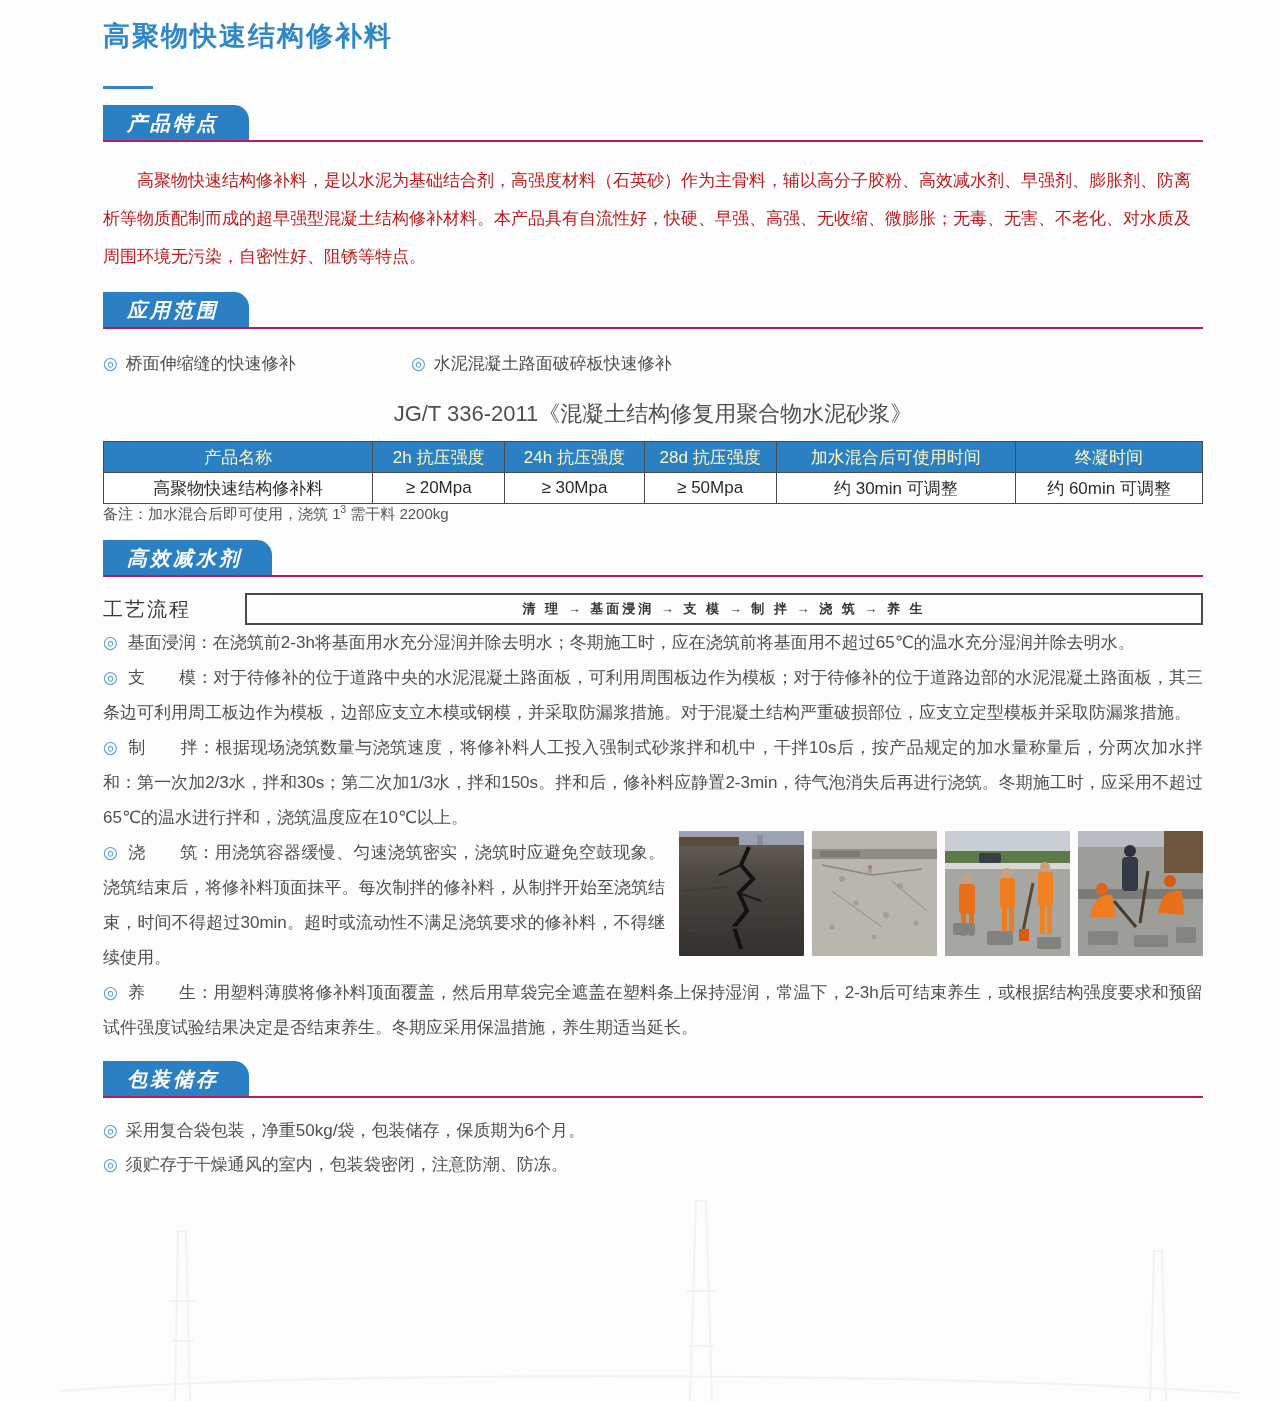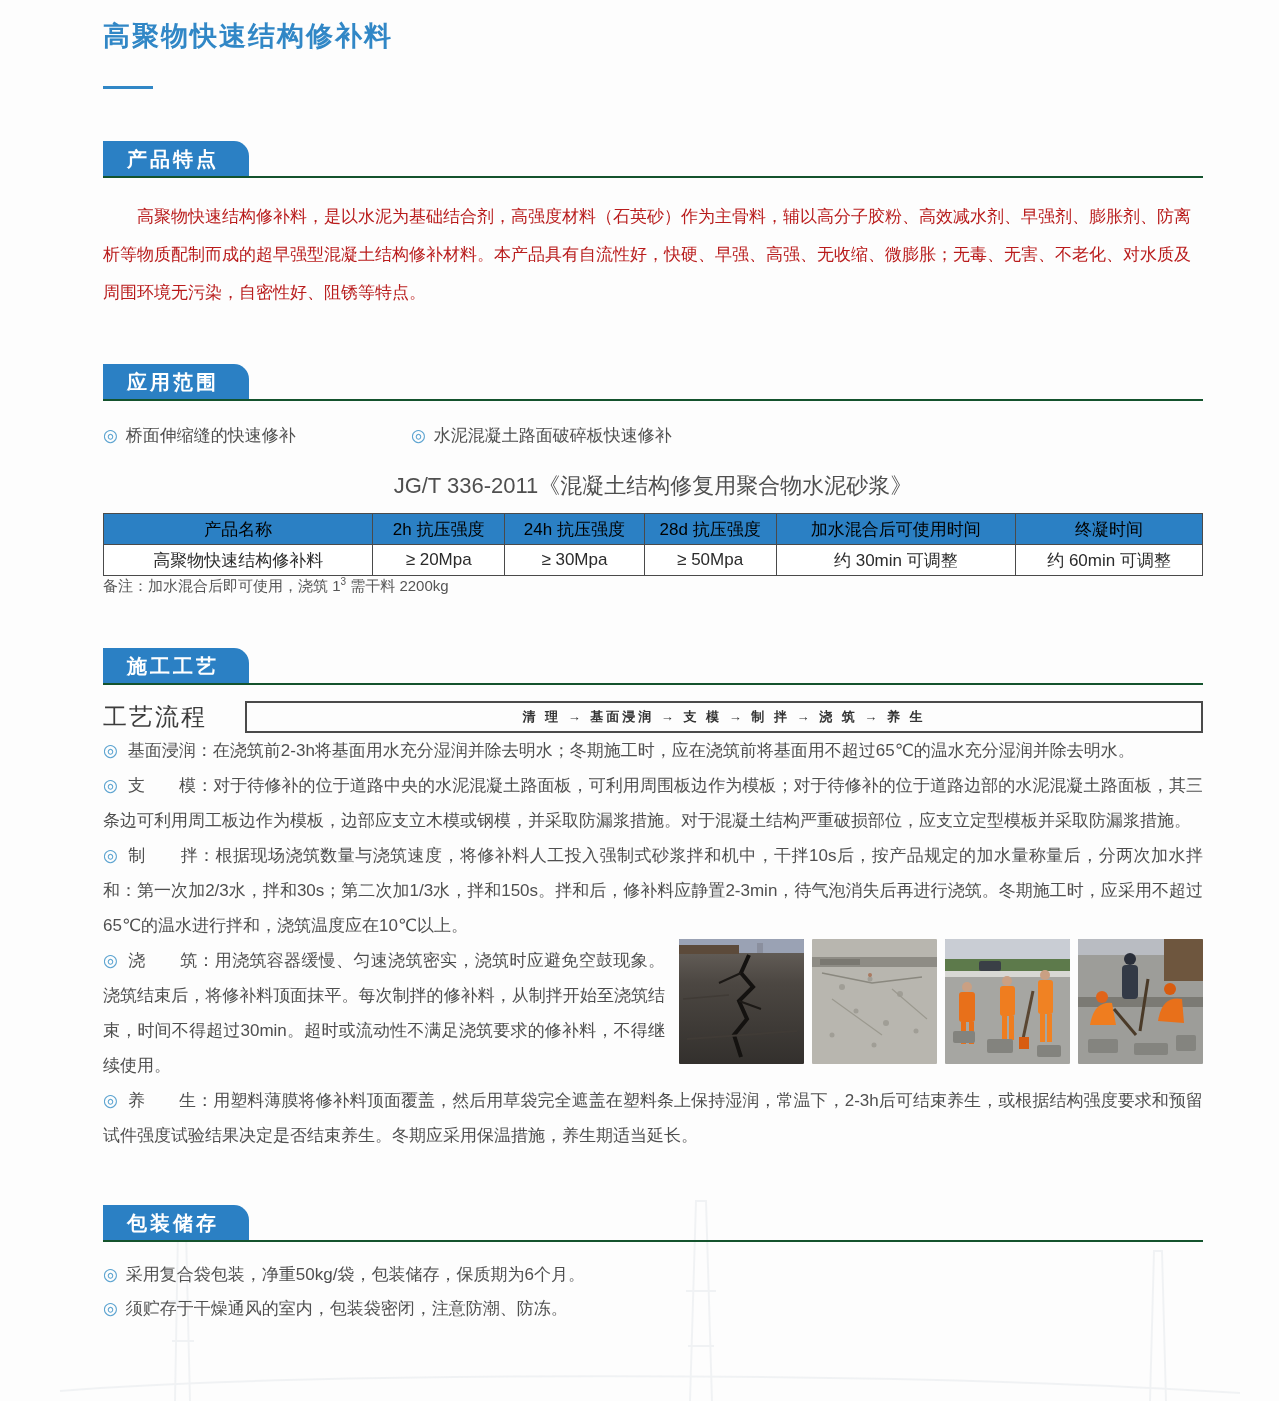--- a/index.html
+++ b/index.html
@@ -21,23 +21,24 @@
     letter-spacing: 2px;
   }
   .title-underline {
     width: 50px; height: 3px;
     background: #3187c6;
     margin-top: 32px;
   }
 
   
   .section-row {
-    border-bottom: 2px solid #14532d;
-    margin-top: 52px;
+    border-bottom: 2px solid #be185d;
+    margin-top: 16px;
     line-height: 0;
+    font-style: italic;
   }
   .section-tab {
     display: inline-block;
     background: #2b80c4;
     color: #ffffff;
     font-size: 20px;
     font-weight: bold;
     letter-spacing: 3px;
     line-height: 34px;
     padding: 1px 30px 0 24px;
@@ -86,40 +87,40 @@
   }
   table.perf th, table.perf td {
     border: 1px solid #4a4a4a;
     text-align: center;
     font-size: 17px;
     height: 31px;
     padding: 0 4px;
   }
   table.perf th {
     background: #2b80c4;
-    color: #000000;
+    color: #fef9c3;
     font-weight: normal;
   }
   table.perf td { color: #2b2b2b; background: #ffffff; }
   .col-name { width: 24.5%; }
   .col-2h { width: 12%; }
   .col-24h { width: 12.7%; }
   .col-28d { width: 12%; }
   .col-use { width: 21.8%; }
   .col-final { width: 17%; }
   .note-line {
     margin-top: 0;
     font-size: 15px;
     color: #555555;
   }
   .note-line sup { font-size: 10px; }
 
   
   .flow-row { display: flex; align-items: center; margin-top: 16px; }
-  .flow-label { font-size: 24px; color: #3d3d3d; flex: 0 0 142px; letter-spacing: 2px; }
+  .flow-label { font-size: 20px; color: #3d3d3d; flex: 0 0 142px; letter-spacing: 2px; }
   .flow-box {
     flex: 1;
     border: 2px solid #4a4a4a;
     height: 32px;
     display: flex;
     align-items: center;
     justify-content: center;
     font-size: 13px;
     font-weight: bold;
     color: #333333;
@@ -214,21 +215,21 @@
       <td>≥ 30Mpa</td>
       <td>≥ 50Mpa</td>
       <td>约 30min 可调整</td>
       <td>约 60min 可调整</td>
     </tr>
   </tbody>
     </table>
   <div class="note-line"><span>备注：加水混合后即可使用，浇筑 1</span><sup>3</sup><span> 需干料 2200kg</span></div>
 
   <div class="section-row">
-    <span class="section-tab">施工工艺</span>
+    <span class="section-tab">高效减水剂</span>
   </div>
   <div class="flow-row">
     <span class="flow-label">工艺流程</span>
     <div class="flow-box">清  理  →  基面浸润 → 支  模 → 制  拌 → 浇  筑 → 养  生</div>
   </div>
 
   <div class="steps">
     <p class="step">
       <span class="bullet">◎</span><span>基面浸润：在浇筑前2-3h将基面用水充分湿润并除去明水；冬期施工时，应在浇筑前将基面用不超过65℃的温水充分湿润并除去明水。</span>
     </p>

